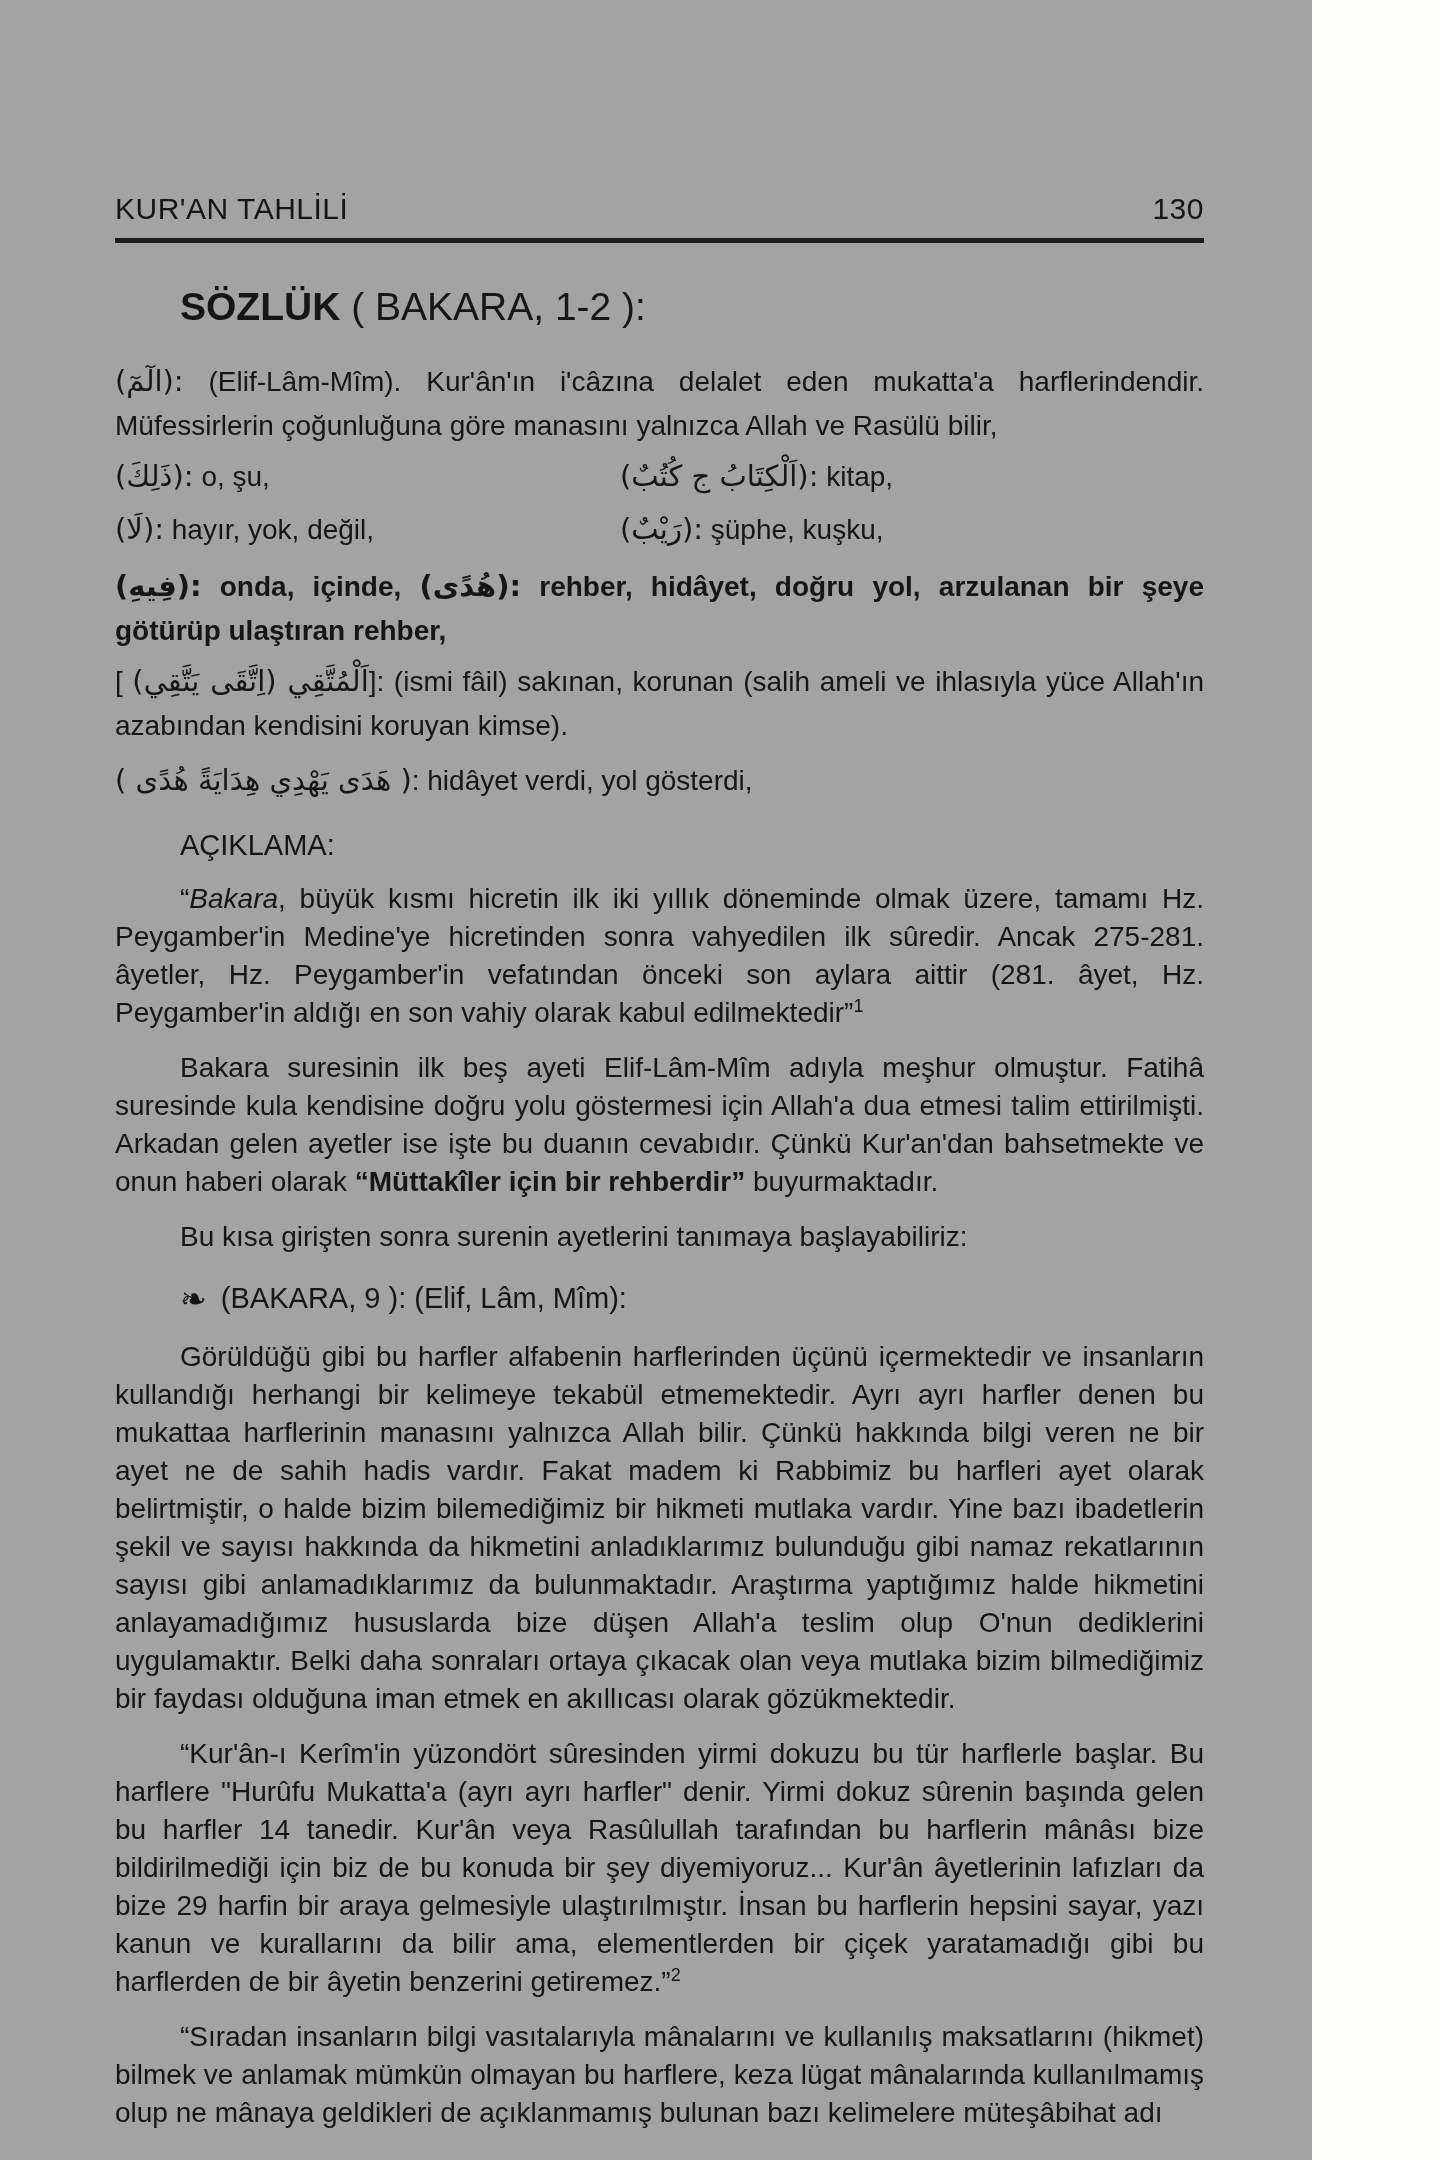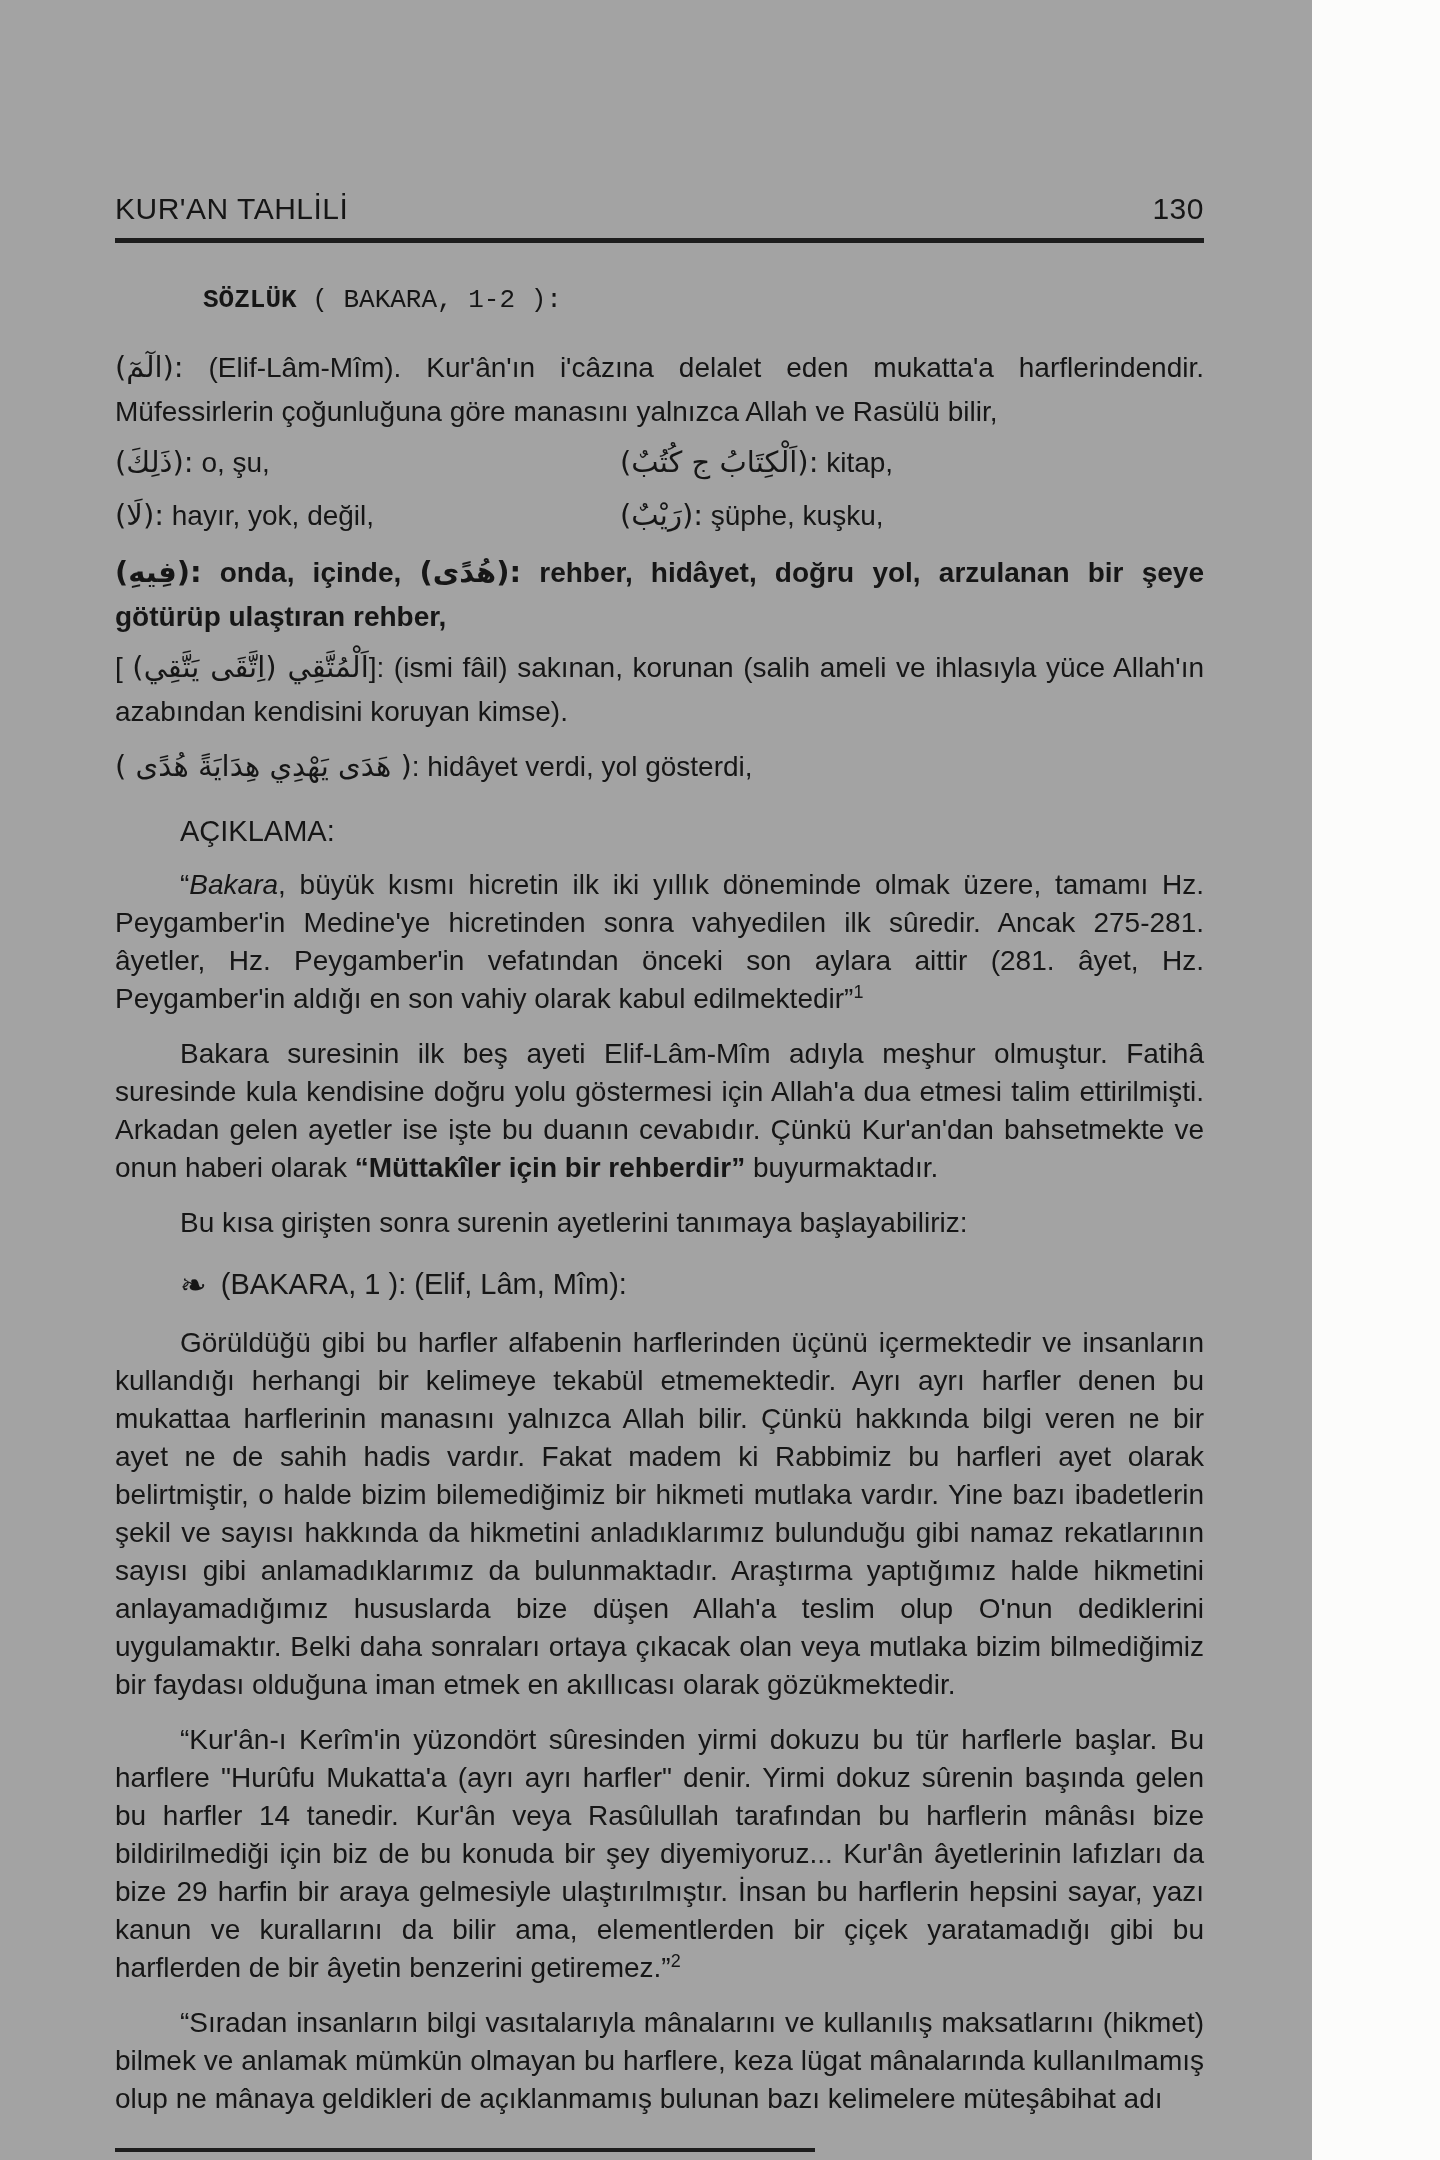--- a/index.html
+++ b/index.html
@@ -20,23 +20,22 @@
     align-items: baseline;
     font-size: 30px;
     letter-spacing: 0.5px;
   }
   .headrule {
     height: 5px;
     background: #1d1d1d;
     margin-top: 12px;
   }
   .sozluk-heading {
-    margin: 42px 0 30px 88px;
-    font-size: 26px;
-    font-family: Liberation Mono, monospace;
+    margin: 42px 0 30px 65px;
+    font-size: 39px;
   }
   .sozluk-heading .b { font-weight: bold; }
   .entry {
     font-size: 28px;
     line-height: 44px;
     text-align: justify;
     margin: 0 0 6px 0;
   }
   .ar {
     font-family: "DejaVu Sans", sans-serif;
@@ -151,21 +150,21 @@
     <span>“</span><span class="it">Bakara</span><span>, büyük kısmı hicretin ilk iki yıllık döneminde olmak üzere, tamamı Hz. Peygamber'in Medine'ye hicretinden sonra vahyedilen ilk sûredir. Ancak 275-281. âyetler, Hz. Peygamber'in vefatından önceki son aylara aittir (281. âyet, Hz. Peygamber'in aldığı en son vahiy olarak kabul edilmektedir”</span><sup class="ref">1</sup>
   </p>
 
   <p class="body">
     <span>Bakara suresinin ilk beş ayeti Elif-Lâm-Mîm adıyla meşhur olmuştur. Fatihâ suresinde kula kendisine doğru yolu göstermesi için Allah'a dua etmesi talim ettirilmişti. Arkadan gelen ayetler ise işte bu duanın cevabıdır. Çünkü Kur'an'dan bahsetmekte ve onun haberi olarak </span><span class="bold">“Müttakîler için bir rehberdir”</span><span> buyurmaktadır.</span>
   </p>
 
   <p class="body">Bu kısa girişten sonra surenin ayetlerini tanımaya başlayabiliriz:</p>
 
   <div class="ayet-heading">
-    <span class="orn">❧</span><span> (BAKARA, 1 ): (Elif, Lâm, Mîm):</span>
+    <span class="orn">❧</span><span> (BAKARA, 9 ): (Elif, Lâm, Mîm):</span>
   </div>
 
   <p class="body">Görüldüğü gibi bu harfler alfabenin harflerinden üçünü içermektedir ve insanların kullandığı herhangi bir kelimeye tekabül etmemektedir. Ayrı ayrı harfler denen bu mukattaa harflerinin manasını yalnızca Allah bilir. Çünkü hakkında bilgi veren ne bir ayet ne de sahih hadis vardır. Fakat madem ki Rabbimiz bu harfleri ayet olarak belirtmiştir, o halde bizim bilemediğimiz bir hikmeti mutlaka vardır. Yine bazı ibadetlerin şekil ve sayısı hakkında da hikmetini anladıklarımız bulunduğu gibi namaz rekatlarının sayısı gibi anlamadıklarımız da bulunmaktadır. Araştırma yaptığımız halde hikmetini anlayamadığımız hususlarda bize düşen Allah'a teslim olup O'nun dediklerini uygulamaktır. Belki daha sonraları ortaya çıkacak olan veya mutlaka bizim bilmediğimiz bir faydası olduğuna iman etmek en akıllıcası olarak gözükmektedir.</p>
 
   <p class="body">
     <span>“Kur'ân-ı Kerîm'in yüzondört sûresinden yirmi dokuzu bu tür harflerle başlar. Bu harflere "Hurûfu Mukatta'a (ayrı ayrı harfler" denir. Yirmi dokuz sûrenin başında gelen bu harfler 14 tanedir. Kur'ân veya Rasûlullah tarafından bu harflerin mânâsı bize bildirilmediği için biz de bu konuda bir şey diyemiyoruz... Kur'ân âyetlerinin lafızları da bize 29 harfin bir araya gelmesiyle ulaştırılmıştır. İnsan bu harflerin hepsini sayar, yazı kanun ve kurallarını da bilir ama, elementlerden bir çiçek yaratamadığı gibi bu harflerden de bir âyetin benzerini getiremez.”</span><sup class="ref">2</sup>
   </p>
 
   <p class="body">“Sıradan insanların bilgi vasıtalarıyla mânalarını ve kullanılış maksatlarını (hikmet) bilmek ve anlamak mümkün olmayan bu harflere, keza lügat mânalarında kullanılmamış olup ne mânaya geldikleri de açıklanmamış bulunan bazı kelimelere müteşâbihat adı</p>
 

